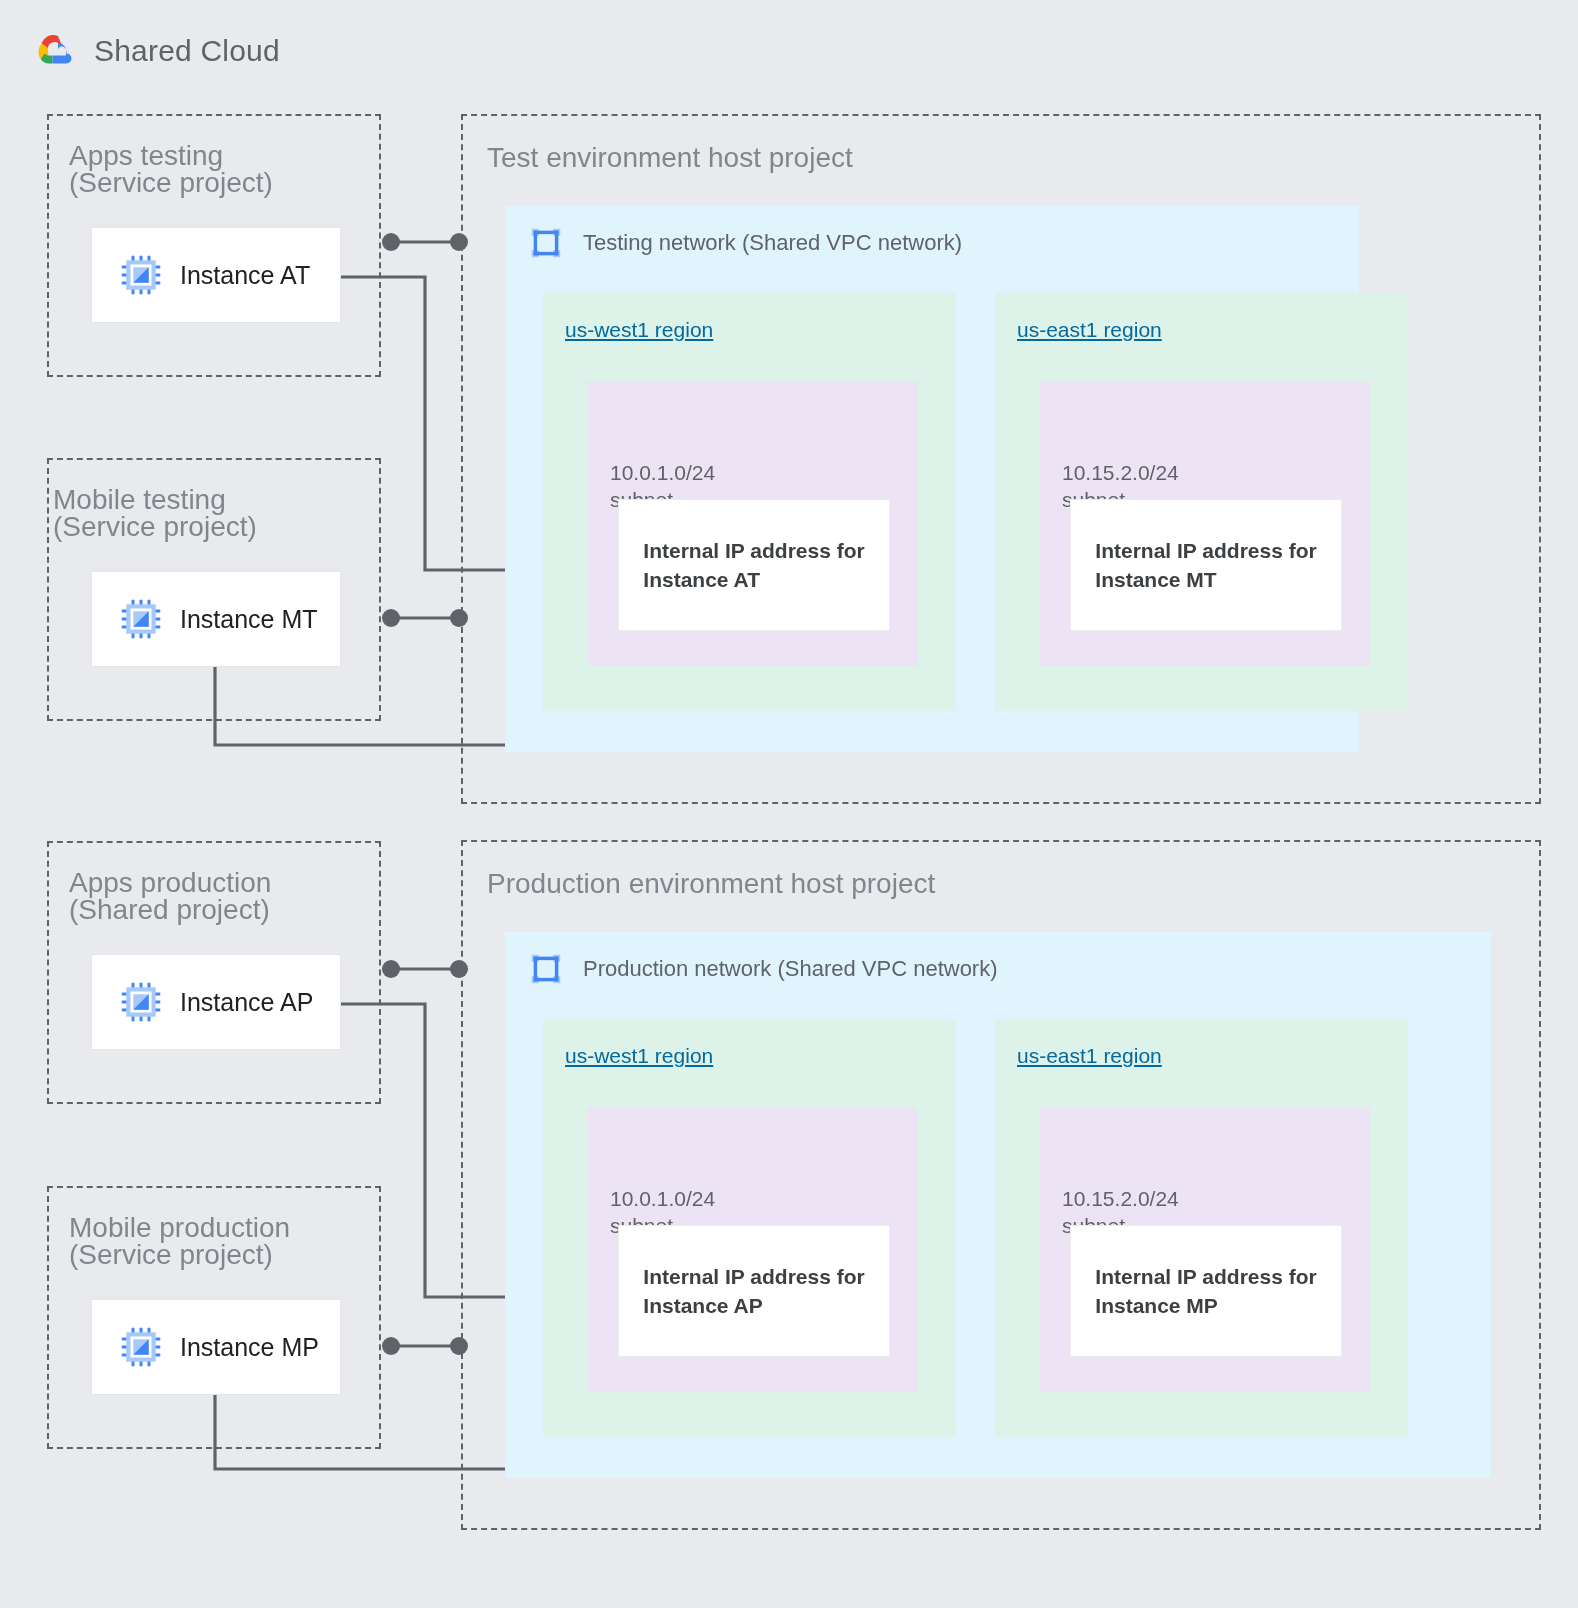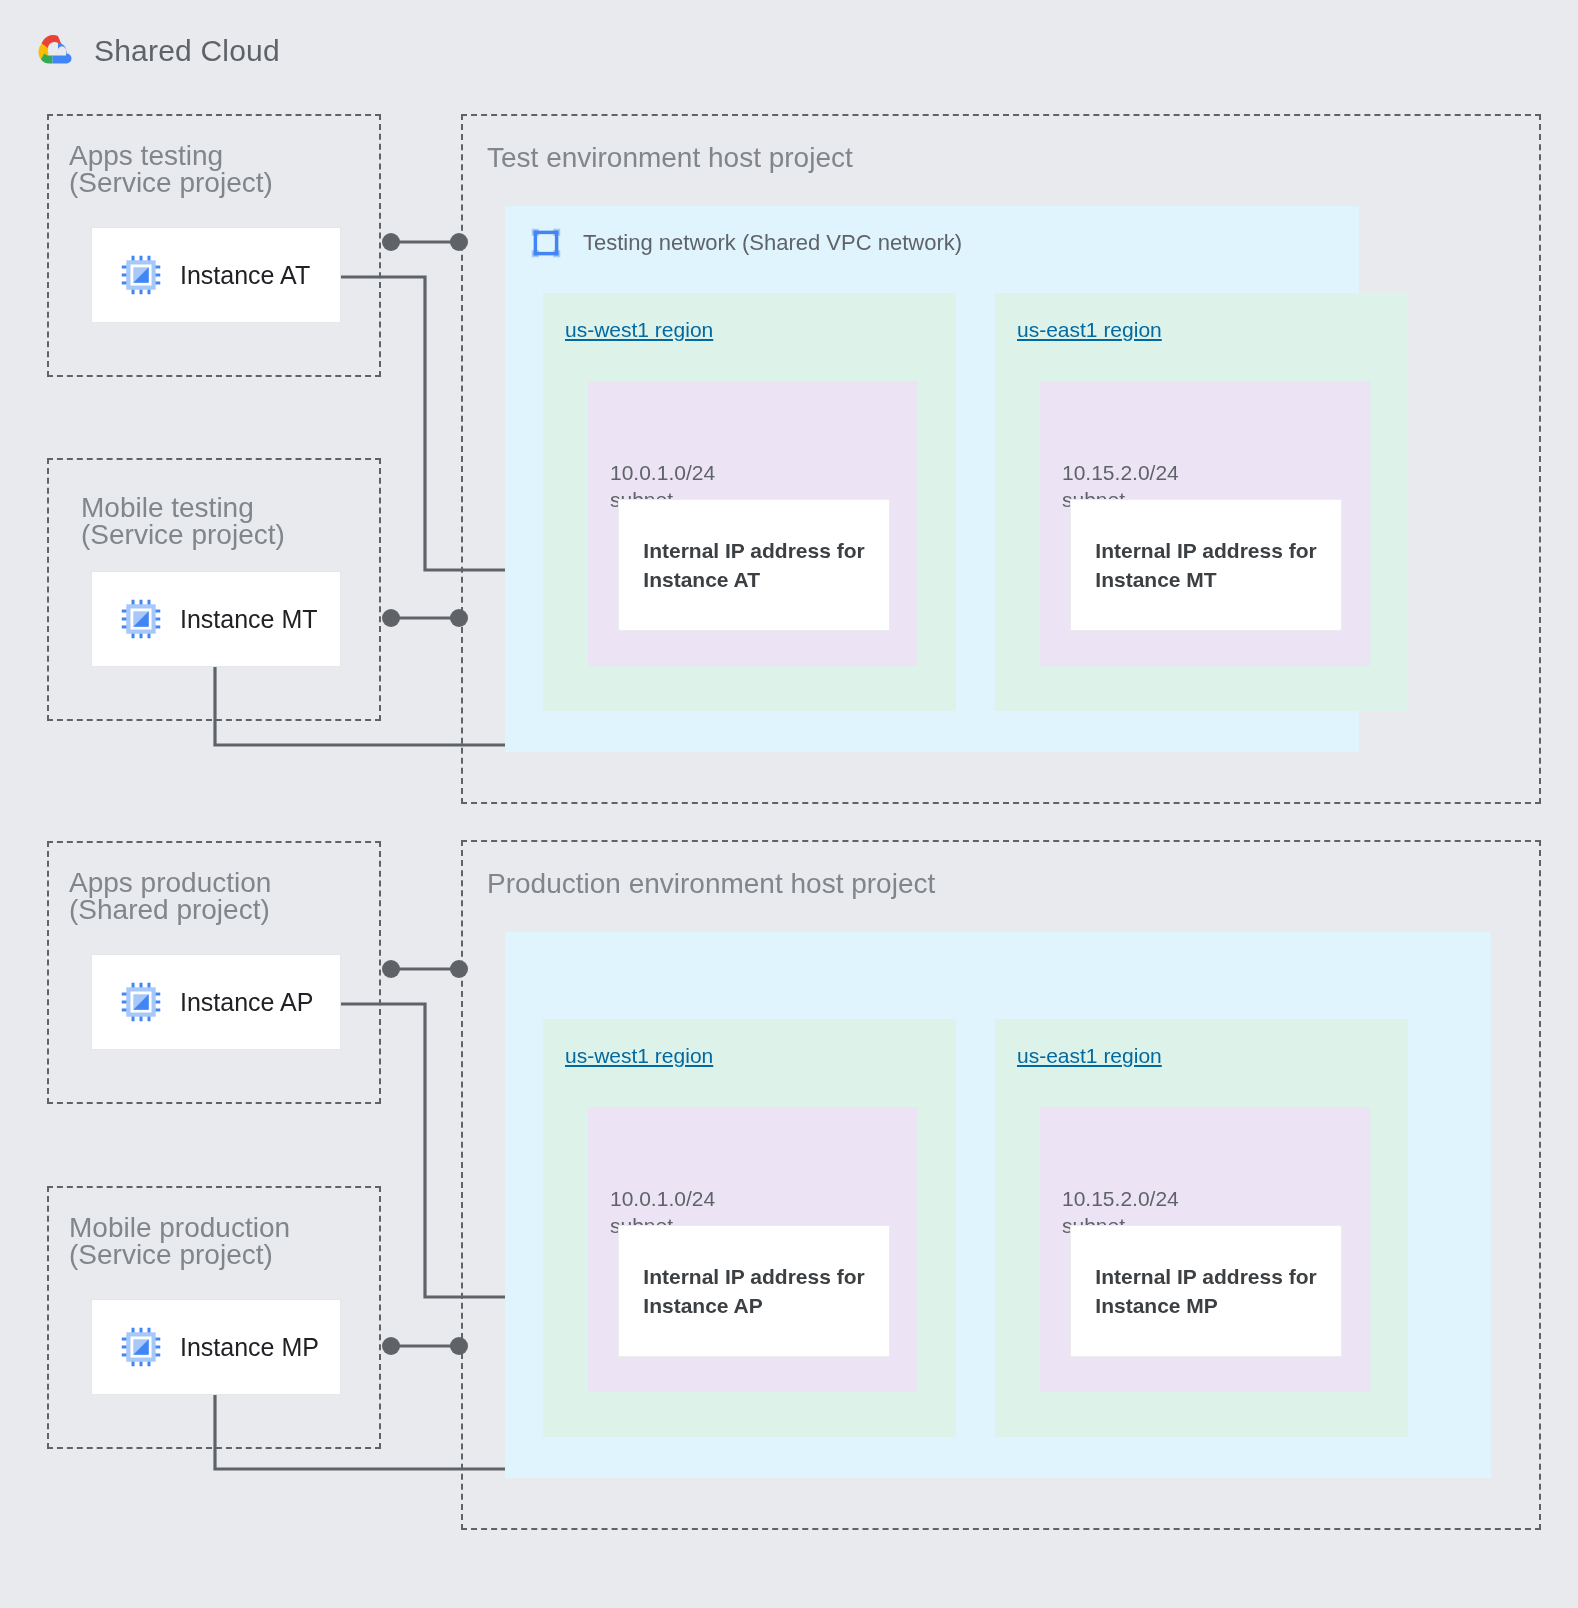--- a/index.html
+++ b/index.html
@@ -137,21 +137,21 @@
         <rect x="3.6" y="3.6" width="16.8" height="16.8" fill="#a6c8fa"></rect>
         <rect x="6.0" y="6.0" width="12.0" height="12.0" fill="#ffffff"></rect>
         <rect x="7.6" y="7.6" width="8.8" height="8.8" fill="#a6c8fa"></rect>
         <path d="M16.4 7.6 L16.4 16.4 L7.6 16.4 Z" fill="#4285f4"></path>
       </svg>
       <span class="inst-label">Instance AT</span>
     </div>
   </div>
 
   <div class="abs dashed" style="left:47px; top:458px; width:334px; height:263px;">
-    <div class="proj-label" style="left:32px; top:26px;margin-top:8px;">Mobile testing
+    <div class="proj-label" style="left:4px; top:26px;">Mobile testing
 (Service project)</div>
     <div class="inst-card abs" style="left:42px; top:111px; width:250px; height:96px;">
       <svg width="42" height="42" viewBox="0 0 24 24">
         <g fill="#4285f4">
           <rect x="6.6" y="1" width="1.7" height="3"></rect>
             <rect x="11.15" y="1" width="1.7" height="3"></rect>
             <rect x="15.7" y="1" width="1.7" height="3"></rect>
           <rect x="6.6" y="20" width="1.7" height="3"></rect>
             <rect x="11.15" y="20" width="1.7" height="3"></rect>
             <rect x="15.7" y="20" width="1.7" height="3"></rect>
@@ -268,20 +268,33 @@
           </div>
         </div>
       </div>
     </div>
   </div>
 
   <div class="abs dashed" style="left:461px; top:840px; width:1080px; height:690px;">
     <div class="proj-label" style="left:24px; top:28px;">Production environment host project</div>
 
     <div class="vpc-box abs" style="left:42px; top:90px; width:986px; height:546px;">
+      <div class="vpc-head" style="left:22px; top:18px;">
+        <svg width="38" height="38" viewBox="0 0 24 24">
+          <rect x="3" y="3" width="4.5" height="4.5" fill="#a6c8fa"></rect>
+          <rect x="16.5" y="3" width="4.5" height="4.5" fill="#a6c8fa"></rect>
+          <rect x="3" y="16.5" width="4.5" height="4.5" fill="#a6c8fa"></rect>
+          <rect x="16.5" y="16.5" width="4.5" height="4.5" fill="#a6c8fa"></rect>
+          <rect x="4.2" y="4.2" width="2.2" height="15.6" fill="#4285f4"></rect>
+          <rect x="17.6" y="4.2" width="2.2" height="15.6" fill="#4285f4"></rect>
+          <rect x="4.2" y="4.2" width="15.6" height="2.2" fill="#4285f4"></rect>
+          <rect x="4.2" y="17.6" width="15.6" height="2.2" fill="#4285f4"></rect>
+        </svg>
+        <span class="t">Production network (Shared VPC network)</span>
+      </div>
 
       <div class="region-box abs" style="left:38px; top:87px; width:413px; height:418px;">
         <div class="region-label" style="left:22px; top:25px;">us-west1 region</div>
         <div class="subnet-box abs" style="left:45px; top:88px; width:330px; height:285px;">
           <div class="subnet-label" style="left:22px; top:30px;">10.0.1.0/24
 subnet</div>
           <div class="ip-card abs" style="left:30px; top:118px; width:272px; height:132px;">
             <span class="ip-text">Internal IP address for
 Instance AP</span>
           </div>

